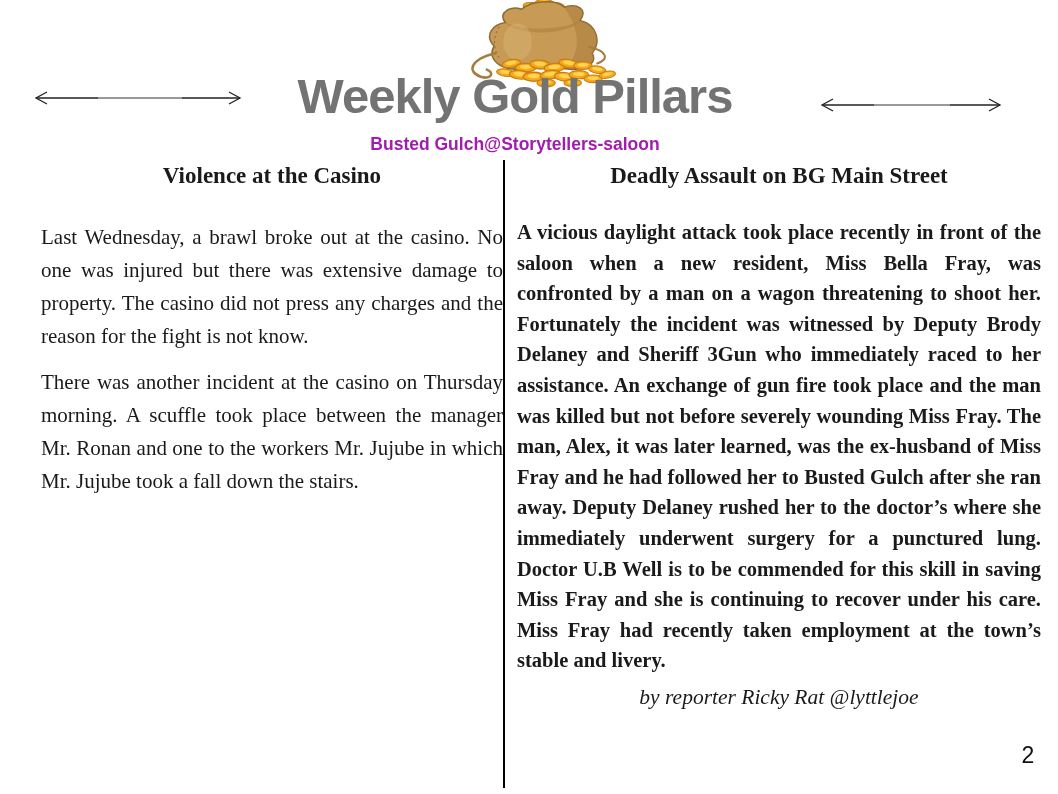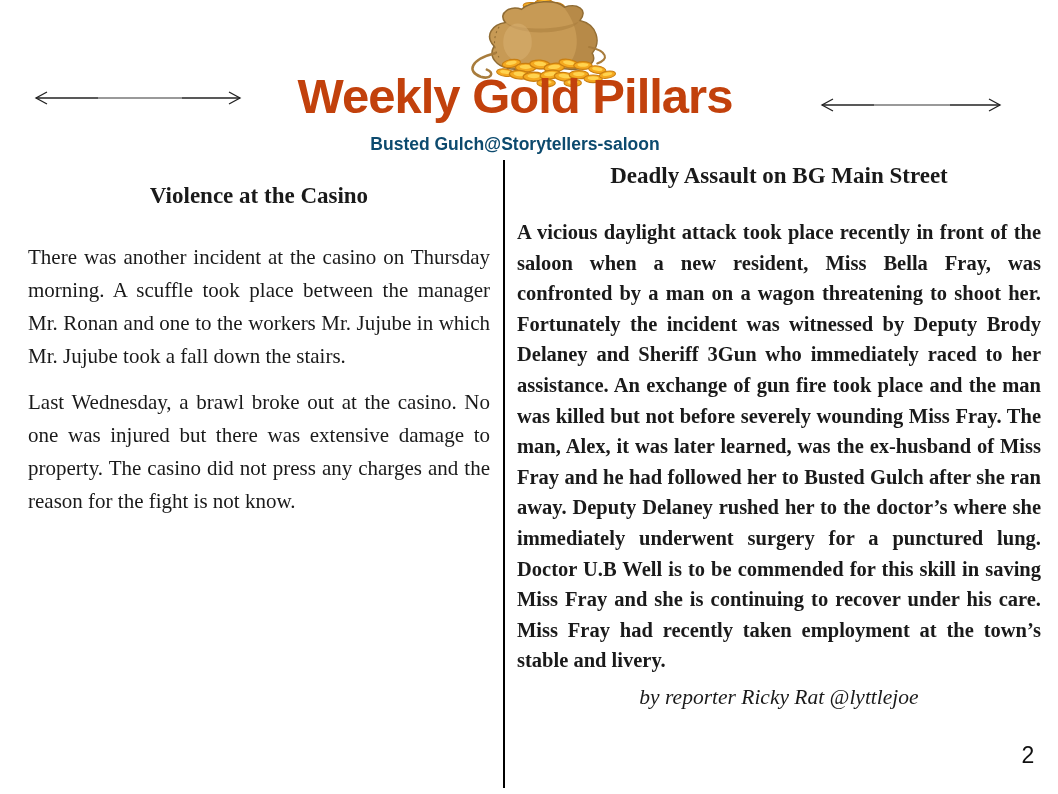--- a/index.html
+++ b/index.html
@@ -13,37 +13,37 @@
   }
   .logo {
     position:absolute; left:458px; top:-4px; width:164px; height:92px;
   }
   .title {
     position:absolute; top:70px; left:0; width:1030px;
     text-align:center;
     font-family:"Liberation Sans", sans-serif;
     font-weight:700; font-size:49px; line-height:1.1;
     letter-spacing:-1px;
-    color:#c2410c;
+    color:#737373;
   }
   .subtitle {
     position:absolute; top:134px; left:0; width:1030px;
     text-align:center;
     font-family:"Liberation Sans", sans-serif;
     font-weight:700; font-size:17.5px;
-    color:#0c4a6e;
+    color:#a21caf;
   }
   .arrow-left  { position:absolute; left:32px;  top:90px; }
   .arrow-right { position:absolute; left:818px; top:97px; }
   .divider {
     position:absolute; left:503px; top:160px;
     width:2px; height:628px; background:#000;
   }
   .col { position:absolute; top:161px; }
-  .col-left  { left:28px;  width:462px;margin-top:20px; }
+  .col-left  { left:41px;  width:462px; }
   .col-right { left:517px; width:524px; }
   .headline {
     font-weight:bold; font-size:23px; line-height:30px;
     text-align:center; margin:0 0 30px 0;
   }
   .col-right .headline { margin-bottom:26px; }
   .col-left  p.body { font-size:21px;   line-height:33px;   margin:0 0 13px 0; text-align:justify; }
   .col-right p.body { font-size:20.5px; line-height:30.6px; margin:0 0 2px 0;  text-align:justify;font-weight:bold; }
   .byline {
     font-style:italic; font-size:21.5px; line-height:30px;
@@ -123,22 +123,22 @@
   <line x1="4" y1="8" x2="182" y2="8" stroke="#222" stroke-width="1.3"></line>
   <line x1="56" y1="8" x2="132" y2="8" stroke="#999" stroke-width="2.2"></line>
   <path d="M15,2 L4,8 L15,14" fill="none" stroke="#222" stroke-width="1.3"></path>
   <path d="M171,2 L182,8 L171,14" fill="none" stroke="#222" stroke-width="1.3"></path>
 </svg>
 
 <div class="divider"></div>
 
 <div class="col col-left">
   <h2 class="headline">Violence at the Casino</h2>
+  <p class="body">Last Wednesday, a brawl broke out at the casino. No one was injured but there was extensive damage to property. The casino did not press any charges and the reason for the fight is not know.</p>
   <p class="body">There was another incident at the casino on Thursday morning. A scuffle took place between the manager Mr. Ronan and one to the workers Mr. Jujube in which Mr. Jujube took a fall down the stairs.</p>
-  <p class="body">Last Wednesday, a brawl broke out at the casino. No one was injured but there was extensive damage to property. The casino did not press any charges and the reason for the fight is not know.</p>
 </div>
 
 <div class="col col-right">
   <h2 class="headline">Deadly Assault on BG Main Street</h2>
   <p class="body">A vicious daylight attack took place recently in front of the saloon when a new resident, Miss Bella Fray, was confronted by a man on a wagon threatening to shoot her. Fortunately the incident was witnessed by Deputy Brody Delaney and Sheriff 3Gun who immediately raced to her assistance. An exchange of gun fire took place and the man was killed but not before severely wounding Miss Fray. The man, Alex, it was later learned, was the ex-husband of Miss Fray and he had followed her to Busted Gulch after she ran away. Deputy Delaney rushed her to the doctor’s where she immediately underwent surgery for a punctured lung. Doctor U.B Well is to be commended for this skill in saving Miss Fray and she is continuing to recover under his care. Miss Fray had recently taken employment at the town’s stable and livery.</p>
   <p class="byline">by reporter Ricky Rat @lyttlejoe</p>
 </div>
 
 <div class="page-number">2</div>
 

